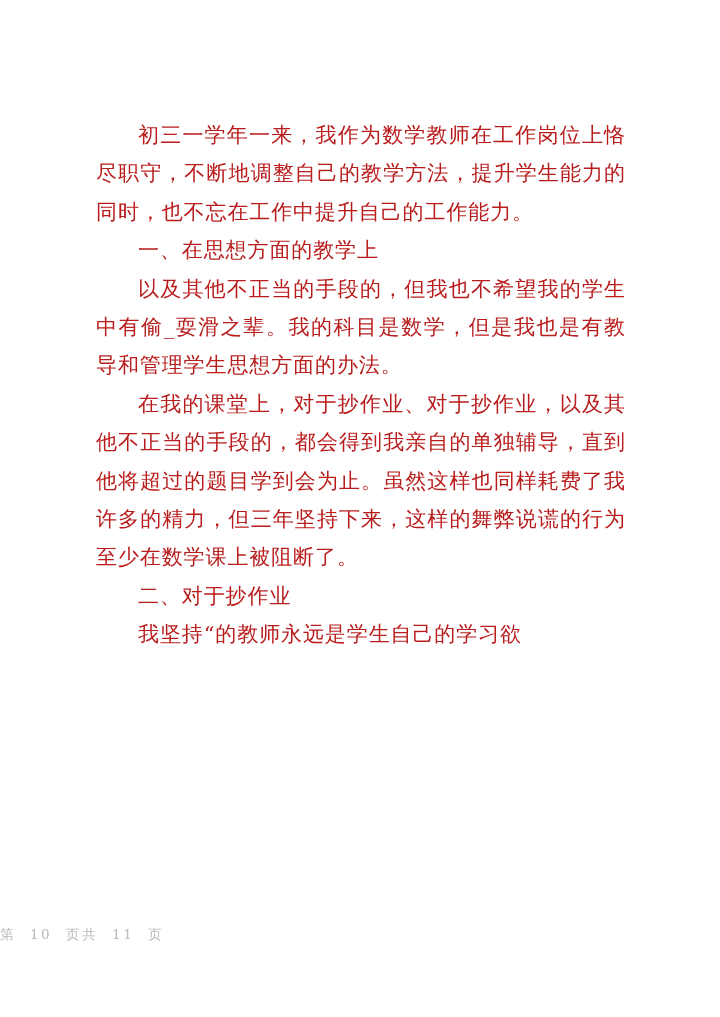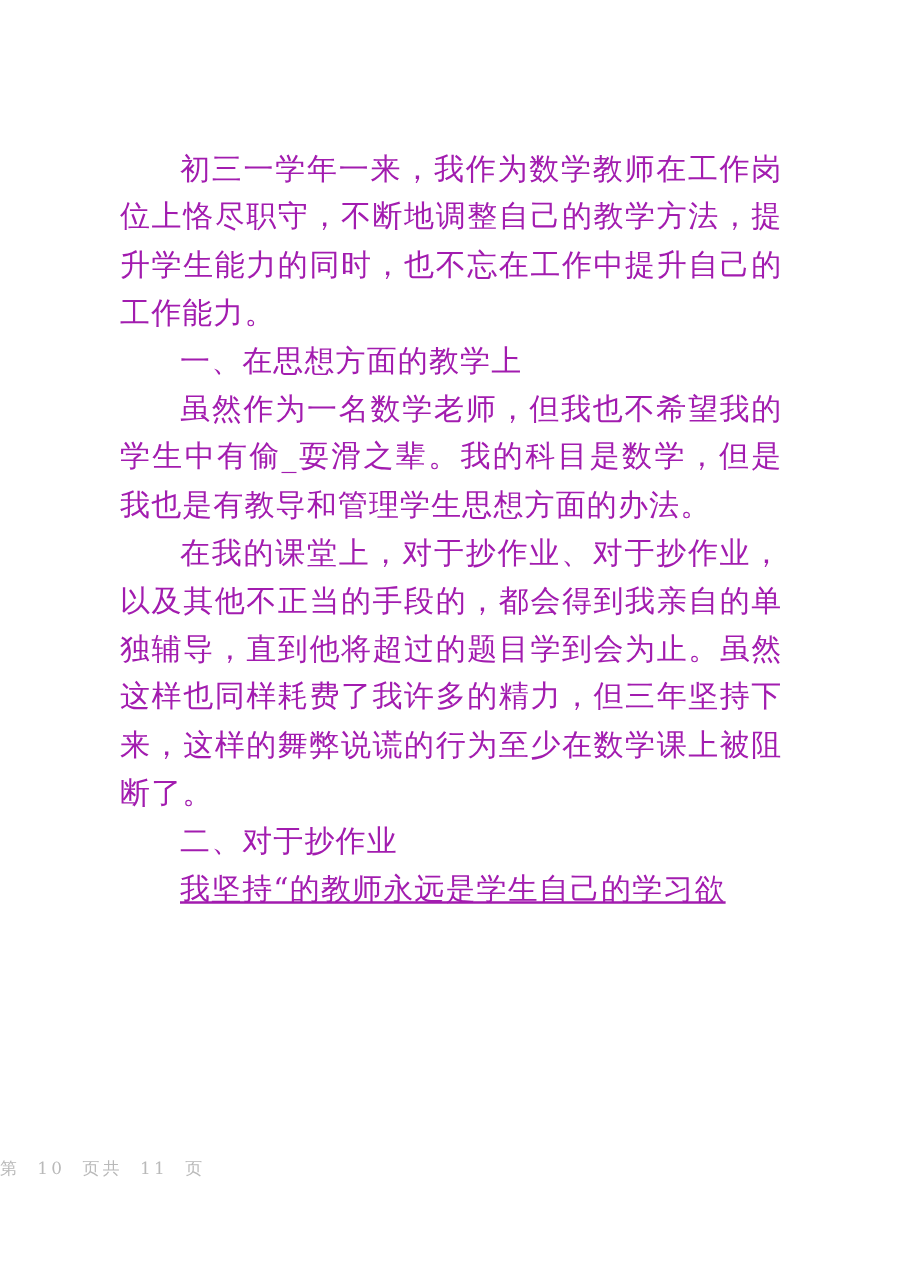--- a/index.html
+++ b/index.html
@@ -26,23 +26,23 @@
 
   .doc-body {
     position: absolute;
     left: 96px;
     top: 116px;
     width: 530px;
   }
 
   .para {
     margin: 0;
-    font-size: 24px;
+    font-size: 21px;
     line-height: 38.4px;
-    color: #a21caf;
+    color: #b91c1c;
     text-align: justify;
     text-justify: inter-character;
     text-align-last: left;
     letter-spacing: 0.9px;
     font-weight: 400;
     -webkit-font-smoothing: antialiased;
   }
 
   .para.indent {
     text-indent: 2em;
@@ -50,21 +50,20 @@
 
   .para.heading {
     text-indent: 2em;
     text-align: left;
   }
 
   
   .para.short {
     text-indent: 2em;
     text-align: center;
-    text-decoration: underline;
   }
 
   .footer {
     position: absolute;
     left: 0;
     right: 0;
     top: 926px;
     color: #b9b9b9;
     font-size: 13.5px;
     letter-spacing: 2.6px;
@@ -77,21 +76,21 @@
 
 <div class="page">
 
   <div class="doc-body">
 
     <p class="para indent">初三一学年一来，我作为数学教师在工作岗位上恪尽职守，不断地调整自己的教学方法，提升学生能力的同时，也不忘在工作中提升自己的工作能力。</p>
 
 
     <p class="para heading">一、在思想方面的教学上</p>
 
-    <p class="para indent">虽然作为一名数学老师，但我也不希望我的学生中有偷_耍滑之辈。我的科目是数学，但是我也是有教导和管理学生思想方面的办法。</p>
+    <p class="para indent">以及其他不正当的手段的，但我也不希望我的学生中有偷_耍滑之辈。我的科目是数学，但是我也是有教导和管理学生思想方面的办法。</p>
 
     <p class="para indent">在我的课堂上，对于抄作业、对于抄作业，以及其他不正当的手段的，都会得到我亲自的单独辅导，直到他将超过的题目学到会为止。虽然这样也同样耗费了我许多的精力，但三年坚持下来，这样的舞弊说谎的行为至少在数学课上被阻断了。</p>
 
     <p class="para heading">二、对于抄作业</p>
 
     <p class="para short">我坚持“的教师永远是学生自己的学习欲</p>
 
 
   </div>
 

